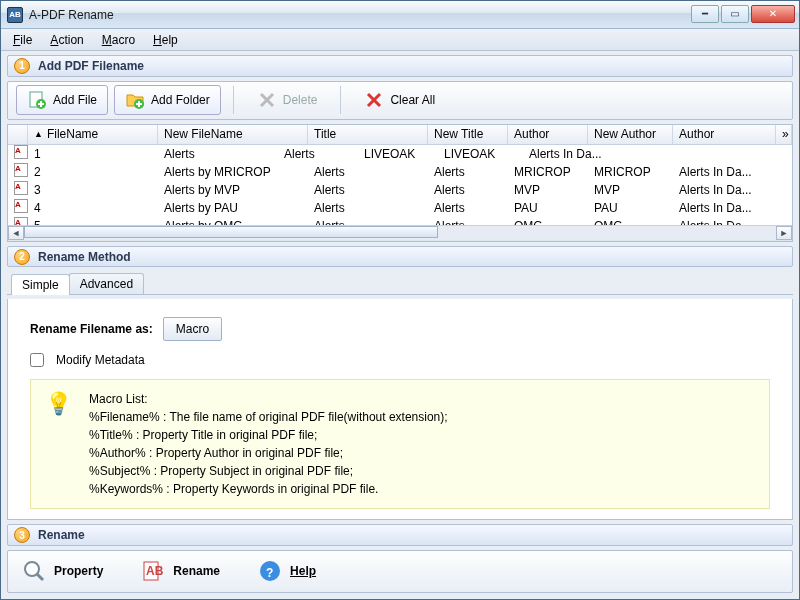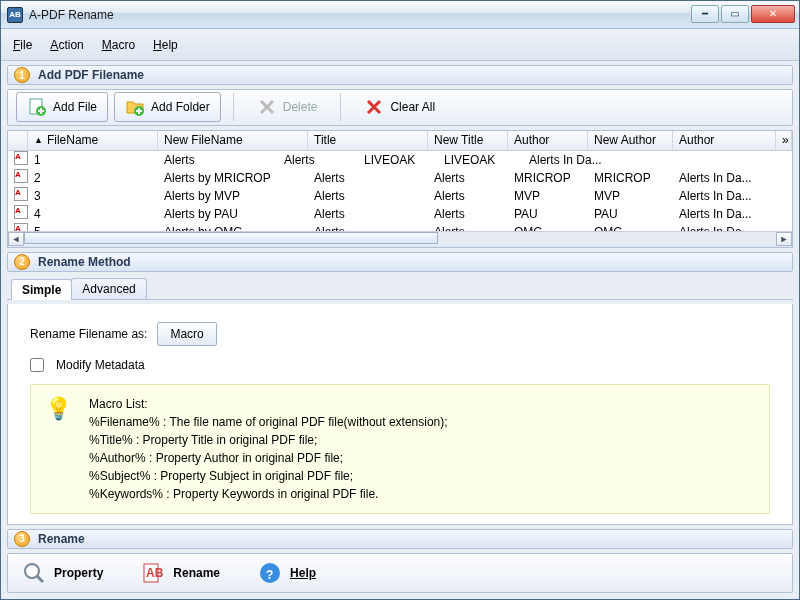--- a/index.html
+++ b/index.html
@@ -7,21 +7,21 @@
 
 .window { width: 800px; height: 600px; background: #e9eef5; border: 1px solid #4a6a8a; display: flex; flex-direction: column; }
 
 .titlebar { height: 28px; background: linear-gradient(to bottom, #fafcfe 0%, #dee8f3 45%, #c9d9ea 46%, #dbe7f4 100%); display: flex; align-items: center; padding-left: 6px; border-bottom: 1px solid #9fb6cf; }
 .titlebar .appicon { width: 16px; height: 16px; background: #3a6ea5; border: 1px solid #234; display: inline-flex; align-items: center; justify-content: center; color: white; font-size: 8px; font-weight: bold; margin-right: 6px; border-radius: 2px; }
 .titlebar .title { flex: 1; color: #1a1a1a; }
 .titlebar .winbtns { display: flex; height: 20px; margin-right: 4px; }
 .titlebar .winbtn { width: 28px; height: 18px; margin-left: 2px; border: 1px solid #8aa; border-radius: 2px; background: linear-gradient(#f4f9ff,#cfe1f2); display:flex;align-items:center;justify-content:center; font-size:10px; color:#234; }
 .titlebar .winbtn.close { background: linear-gradient(#f7b2a8,#d94a3a); color:#fff; border-color:#a33; width:44px; }
 
-.menubar { height: 32px; background: linear-gradient(#eef2f8,#dde5ef); border-bottom: 1px solid #b6c3d3; display:flex; align-items:center; padding-left:4px; gap:2px; }
+.menubar { height: 22px; background: linear-gradient(#eef2f8,#dde5ef); border-bottom: 1px solid #b6c3d3; display:flex; align-items:center; padding-left:4px; gap:2px; }
 .menubar .mi { padding: 2px 8px; }
 .menubar .mi span.u { text-decoration: underline; }
 
 .content { flex:1; padding: 4px 6px 6px 6px; display:flex; flex-direction:column; gap:4px; overflow:hidden; }
 
 .sectionhdr { height: 22px; background: linear-gradient(#f5f8ff,#dbe4f4); border: 1px solid #b1c0d7; border-radius: 2px; display:flex; align-items:center; padding-left:6px; gap:8px; font-weight:bold; color:#2a3a55; }
 .badge { width:16px; height:16px; border-radius:50%; background: radial-gradient(circle at 30% 30%, #ffd27a, #f7a722); border:1px solid #c97a00; color:#fff; font-size:10px; display:flex;align-items:center;justify-content:center; font-weight:bold; }
 
 .toolbar { height: 40px; background: linear-gradient(#fdfefe,#e9eef6); border:1px solid #b1c0d7; border-radius:2px; display:flex; align-items:center; padding:0 8px; gap:6px; }
 .tbtn { display:flex; align-items:center; gap:6px; padding:4px 10px; border:1px solid transparent; border-radius:3px; }
@@ -40,26 +40,26 @@
 .pdfic::before { content:""; position:absolute; inset:0; background:#fff; border:1px solid #999; }
 .pdfic::after { content:"A"; position:absolute; left:1px; top:1px; font-size:8px; color:#c00; font-weight:bold; }
 
 .hsbar { height:16px; background:linear-gradient(#eef2f8,#dde5ef); border-top:1px solid #c6d0df; display:flex; align-items:center; }
 .hsbar .arrow { width:16px; height:14px; border:1px solid #aab8c9; background:linear-gradient(#fdfdfd,#e3e9f2); display:flex;align-items:center;justify-content:center; font-size:9px; color:#456; }
 .hsbar .track { flex:1; height:14px; background:#e7ecf4; position:relative; }
 .hsbar .thumb { position:absolute; left:0; top:0; height:12px; width:55%; border:1px solid #9fb2c9; background:linear-gradient(#f7fbff,#d7e3f2); margin:0; }
 
 .tabs { display:flex; border-bottom:1px solid #b1c0d7; padding-left:4px; margin-top:2px; }
 .tab { padding:3px 10px; border:1px solid #b1c0d7; border-bottom:none; background:linear-gradient(#f2f6fc,#e1e8f3); margin-right:-1px; border-radius:3px 3px 0 0; }
-.tab.active { background:#fff; position:relative; top:1px;font-weight:bold; }
+.tab.active { background:#fff; position:relative; top:1px; }
 
 .panel { border:1px solid #b1c0d7; border-top:none; background:#fff; padding:18px 22px 10px 22px; flex:1; display:flex; flex-direction:column; gap:12px; }
 
 .formrow { display:flex; align-items:center; gap:10px; }
-.formrow label { font-weight:normal; }
+.formrow label { font-weight:bold; }
 .txt { flex:1; height:22px; border:1px solid #a8b6c8; padding:2px 6px; background:#fff; }
 .btn { height:24px; padding:0 12px; border:1px solid #9fb2c9; background:linear-gradient(#fdfefe,#e3eaf4); border-radius:2px; display:flex; align-items:center; }
 
 .chk { display:flex; align-items:center; gap:12px; }
 .chk input { width:14px; height:14px; }
 
 .infobox { background:#feffe8; border:1px solid #e6e6a8; padding:10px 14px; display:flex; gap:16px; align-items:flex-start; }
 .bulb { width:28px; height:28px; display:flex;align-items:center;justify-content:center; font-size:22px; }
 .infobox .lines { line-height:1.5; }
 

